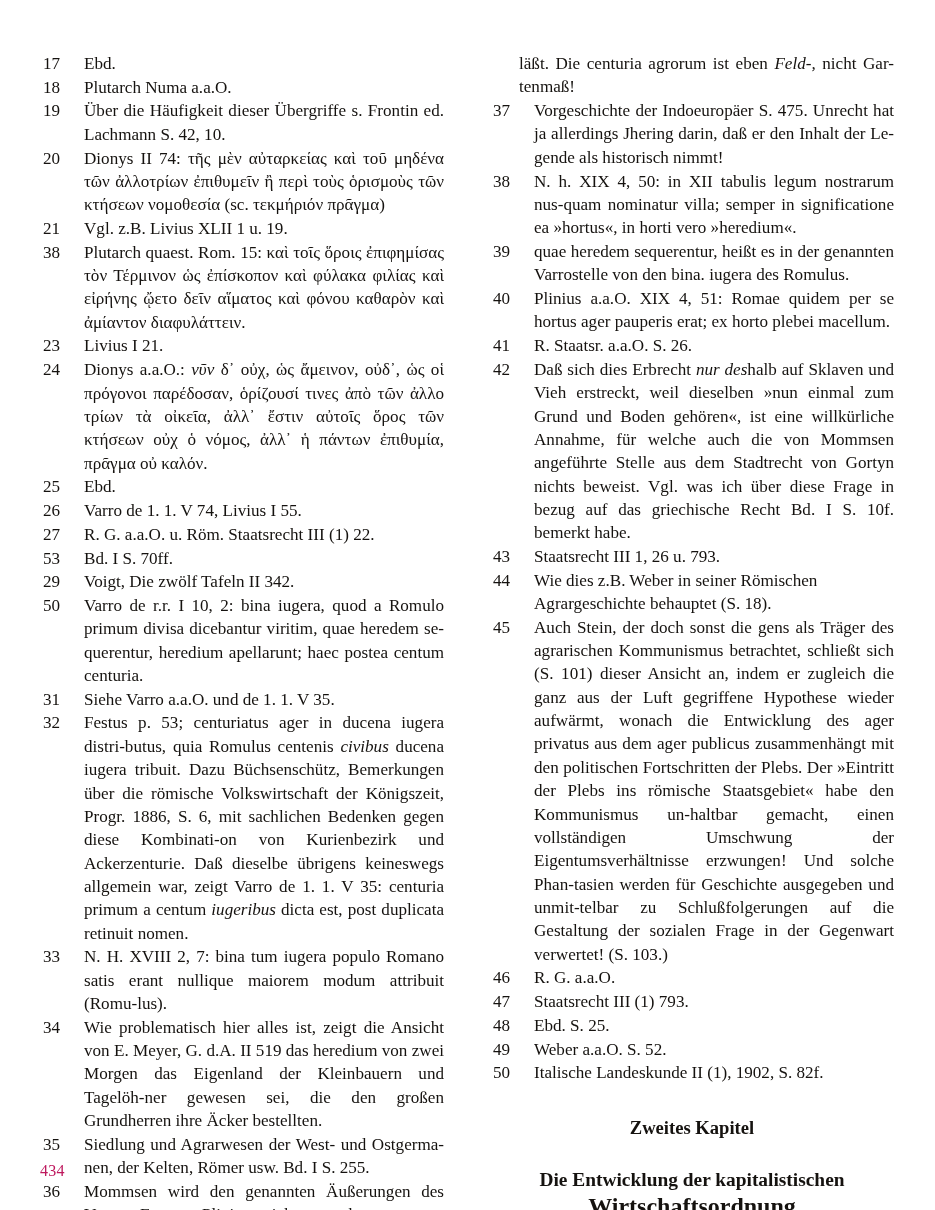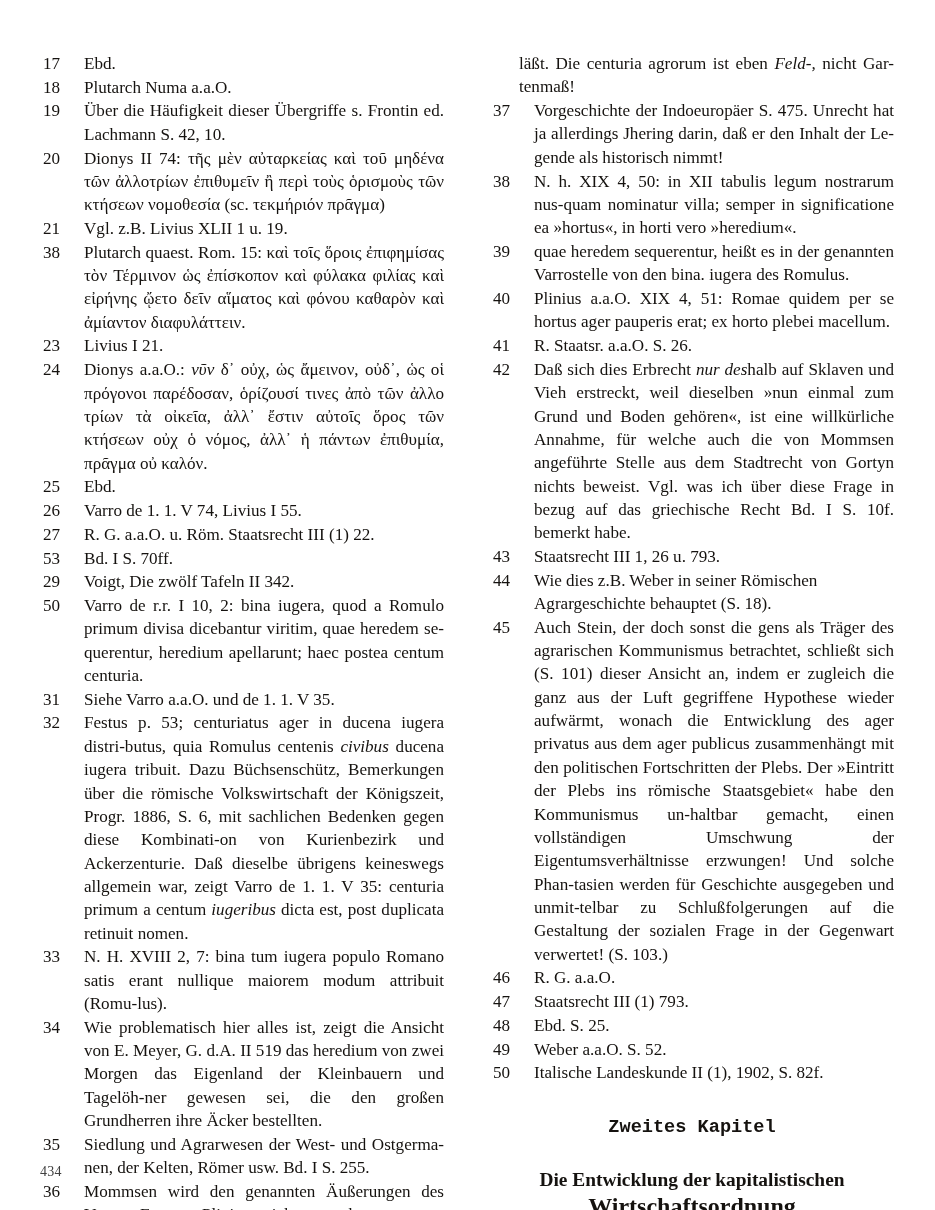--- a/index.html
+++ b/index.html
@@ -73,37 +73,36 @@
   .chapter h3 {
     margin: 0;
     font-weight: bold;
     text-align: center;
     font-size: 18.6px;
     line-height: 26px;
   }
   .chapter .kap {
     margin-top: 10px;
     margin-bottom: 26px;
-    font-family: Liberation Mono, monospace;
   }
   .chapter .title-line1 {
     font-size: 19.4px;
     text-align: center;
   }
   .chapter .title-line2 {
     font-size: 24px;
     margin-bottom: 22px;
   }
   .folio {
     position: absolute;
     left: 40px;
     bottom: 30px;
-    font-size: 14px;
+    font-size: 16px;
     letter-spacing: 0.2px;
-    color: #404040;
+    color: #be185d;
   }
 </style>
 </head>
 <body>
 
 <div class="page">
 
   <div class="columns">
 
     <div class="col" id="left-col">

